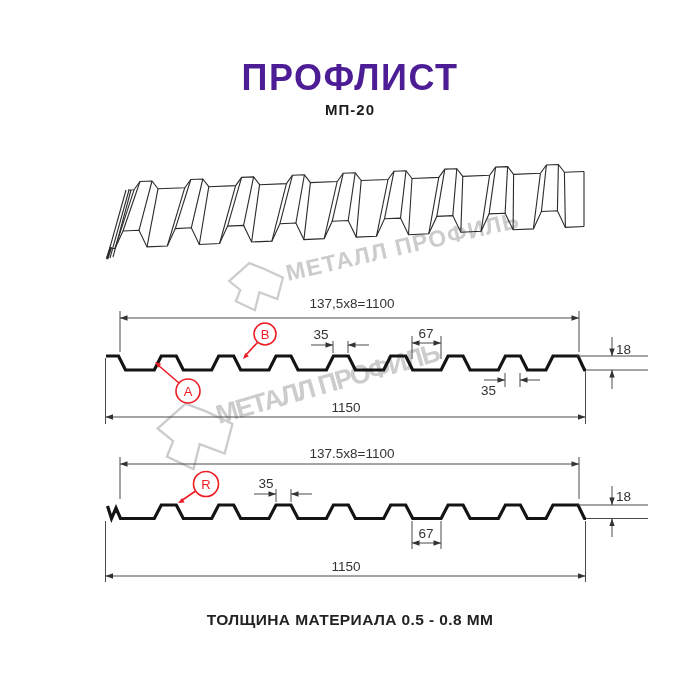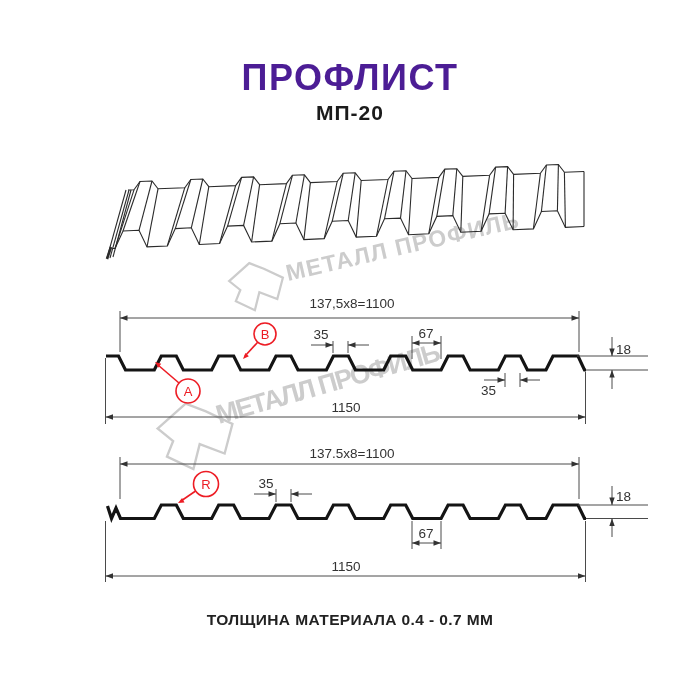--- a/index.html
+++ b/index.html
@@ -1,21 +1,21 @@
 <!DOCTYPE html>
 <html><head>
 <meta charset="utf-8">
 <style>
   html,body{margin:0;padding:0;}
   body{width:700px;height:700px;background:#ffffff;position:relative;overflow:hidden;
        font-family:"Liberation Sans", sans-serif;}
   .title{position:absolute;top:58px;left:0;width:700px;text-align:center;
          font-size:36px;font-weight:800;letter-spacing:1.5px;color:#4c1d95;line-height:1.1;}
   .subtitle{position:absolute;top:101px;left:0;width:700px;text-align:center;
-         font-size:21px;font-weight:600;letter-spacing:1px;color:#1b1b1b;}
+         font-size:15px;font-weight:600;letter-spacing:1px;color:#1b1b1b;}
   .caption{position:absolute;top:611px;left:0;width:700px;text-align:center;
          font-size:15.5px;font-weight:600;letter-spacing:0.4px;color:#222;}
   svg{position:absolute;top:0;left:0;}
   .dl{stroke:#4a4a4a;stroke-width:1;fill:none;}
   .prof{stroke:#141414;stroke-width:3.2;fill:none;stroke-linejoin:miter;}
   .dt{font-family:"Liberation Sans",sans-serif;font-size:13.5px;fill:#333;}
   .wm{font-family:"Liberation Sans",sans-serif;font-weight:bold;fill:#cccccc;}
   .red{stroke:#ed1c24;fill:none;stroke-width:1.6;}
   .redtxt{font-family:"Liberation Sans",sans-serif;font-size:13px;fill:#ed1c24;}
   .w3{stroke:#2b2b2b;stroke-width:1.1;fill:none;}
@@ -191,13 +191,13 @@
       <polygon points="291,494 298.5,491.3 298.5,496.7" fill="#333"></polygon>
       <polygon points="412,543 419.5,540.3 419.5,545.7" fill="#333"></polygon>
       <polygon points="441,543 433.5,540.3 433.5,545.7" fill="#333"></polygon>
       <polygon points="612,505 609.3,497.5 614.7,497.5" fill="#333"></polygon>
       <polygon points="612,518.5 609.3,526 614.7,526" fill="#333"></polygon>
       <polygon points="105.5,576 113,573.3 113,578.7" fill="#333"></polygon>
       <polygon points="585.5,576 578,573.3 578,578.7" fill="#333"></polygon>
     </g>
 </svg>
 
-<div class="caption">ТОЛЩИНА МАТЕРИАЛА 0.4 - 0.7 ММ</div>
+<div class="caption">ТОЛЩИНА МАТЕРИАЛА 0.5 - 0.8 ММ</div>
 
 </body></html>

